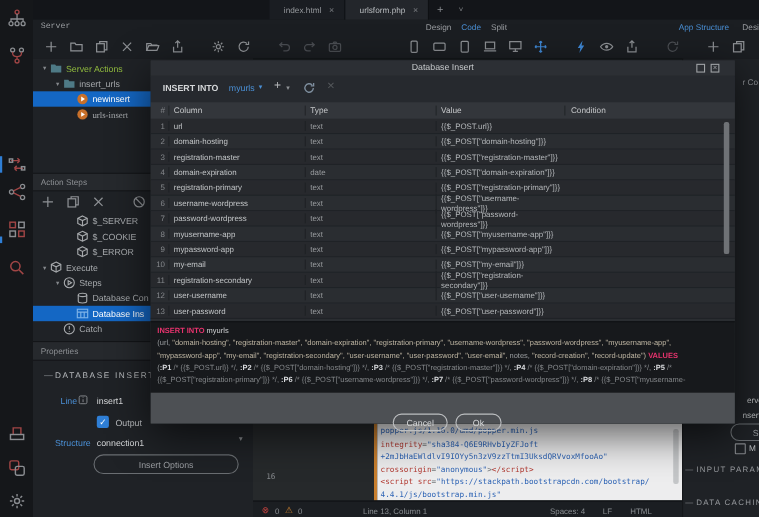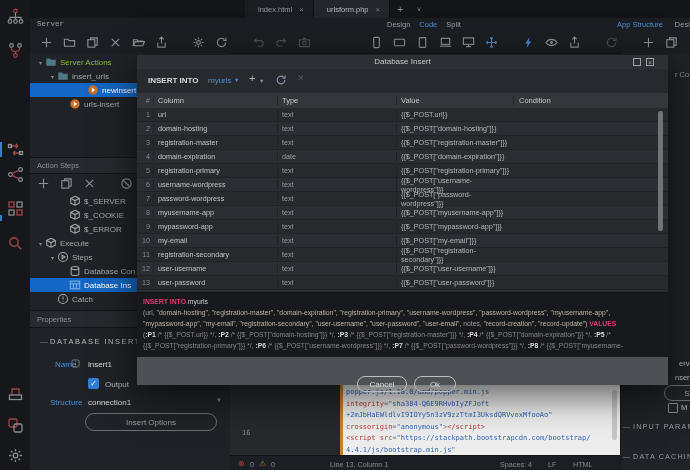--- a/index.html
+++ b/index.html
@@ -331,29 +331,29 @@
             </svg></span>
           <span class="tlabel">Server Actions</span>
         </div>
         <div class="trow" style="padding-left: 18px;">
           <span class="caret">▾</span>
           <span class="ticon"><svg viewBox="0 0 14 14">
               <path fill="#4e7a86" d="M1.5 3h4.5l1 1.5h5.5V11.5h-11z"></path>
             </svg></span>
           <span class="tlabel">insert_urls</span>
         </div>
-        <div class="trow selected" style="padding-left: 48px;">
+        <div class="trow selected" style="padding-left: 30px;">
           <span class="caret"></span>
           <span class="ticon"><svg viewBox="0 0 14 14">
               <circle cx="7" cy="7" r="5.5" fill="#c8702a"></circle>
               <path d="M5.6 4.4l4 2.6-4 2.6z" fill="#fff"></path>
             </svg></span>
           <span class="tlabel">newinsert</span>
         </div>
-        <div class="trow" style="padding-left: 30px;">
+        <div class="trow" style="padding-left: 30px; font-family: Liberation Serif, serif;">
           <span class="caret"></span>
           <span class="ticon"><svg viewBox="0 0 14 14">
               <circle cx="7" cy="7" r="5.5" fill="#c8702a"></circle>
               <path d="M5.6 4.4l4 2.6-4 2.6z" fill="#fff"></path>
             </svg></span>
           <span class="tlabel">urls-insert</span>
         </div>
       </div>
 
     <div class="panel-header abs" style="left:0;top:104px;width:200px;height:15px;font-size:7.5px;">
@@ -450,21 +450,21 @@
         </div>
       </div>
 
     <div class="panel-header abs" style="left:0;top:257px;width:200px;height:16px;font-size:7.5px;">
       <span>Properties</span>
     </div>
 
     <span class="abs" style="left:10px;top:284px;color:#85888c;">—</span>
     <span class="abs sect-label" style="left:20px;top:284px;">DATABASE INSERT</span>
 
-    <span class="abs lbl-blue" style="left:25px;top:307px;">Name</span>
+    <span class="abs lbl-blue" style="left:25px;top:307px;">Line</span>
     <span class="abs" style="left:41px;top:306px;width:9px;height:9px;color:#85888c;">
       <svg viewBox="0 0 14 14" width="9" height="9" fill="none" stroke="currentColor" stroke-width="1.4">
           <rect x="1.5" y="1.5" width="11" height="11" rx="2"></rect>
           <path d="M7 6.2v4M7 3.5v1"></path>
         </svg>
     </span>
     <span class="abs" style="left:58px;top:307px;color:#d5d7d9;">insert1</span>
 
     <span class="abs checkbox" style="left:58px;top:325px;">✓</span>
     <span class="abs" style="left:75px;top:327px;color:#b8bbbe;">Output</span>

